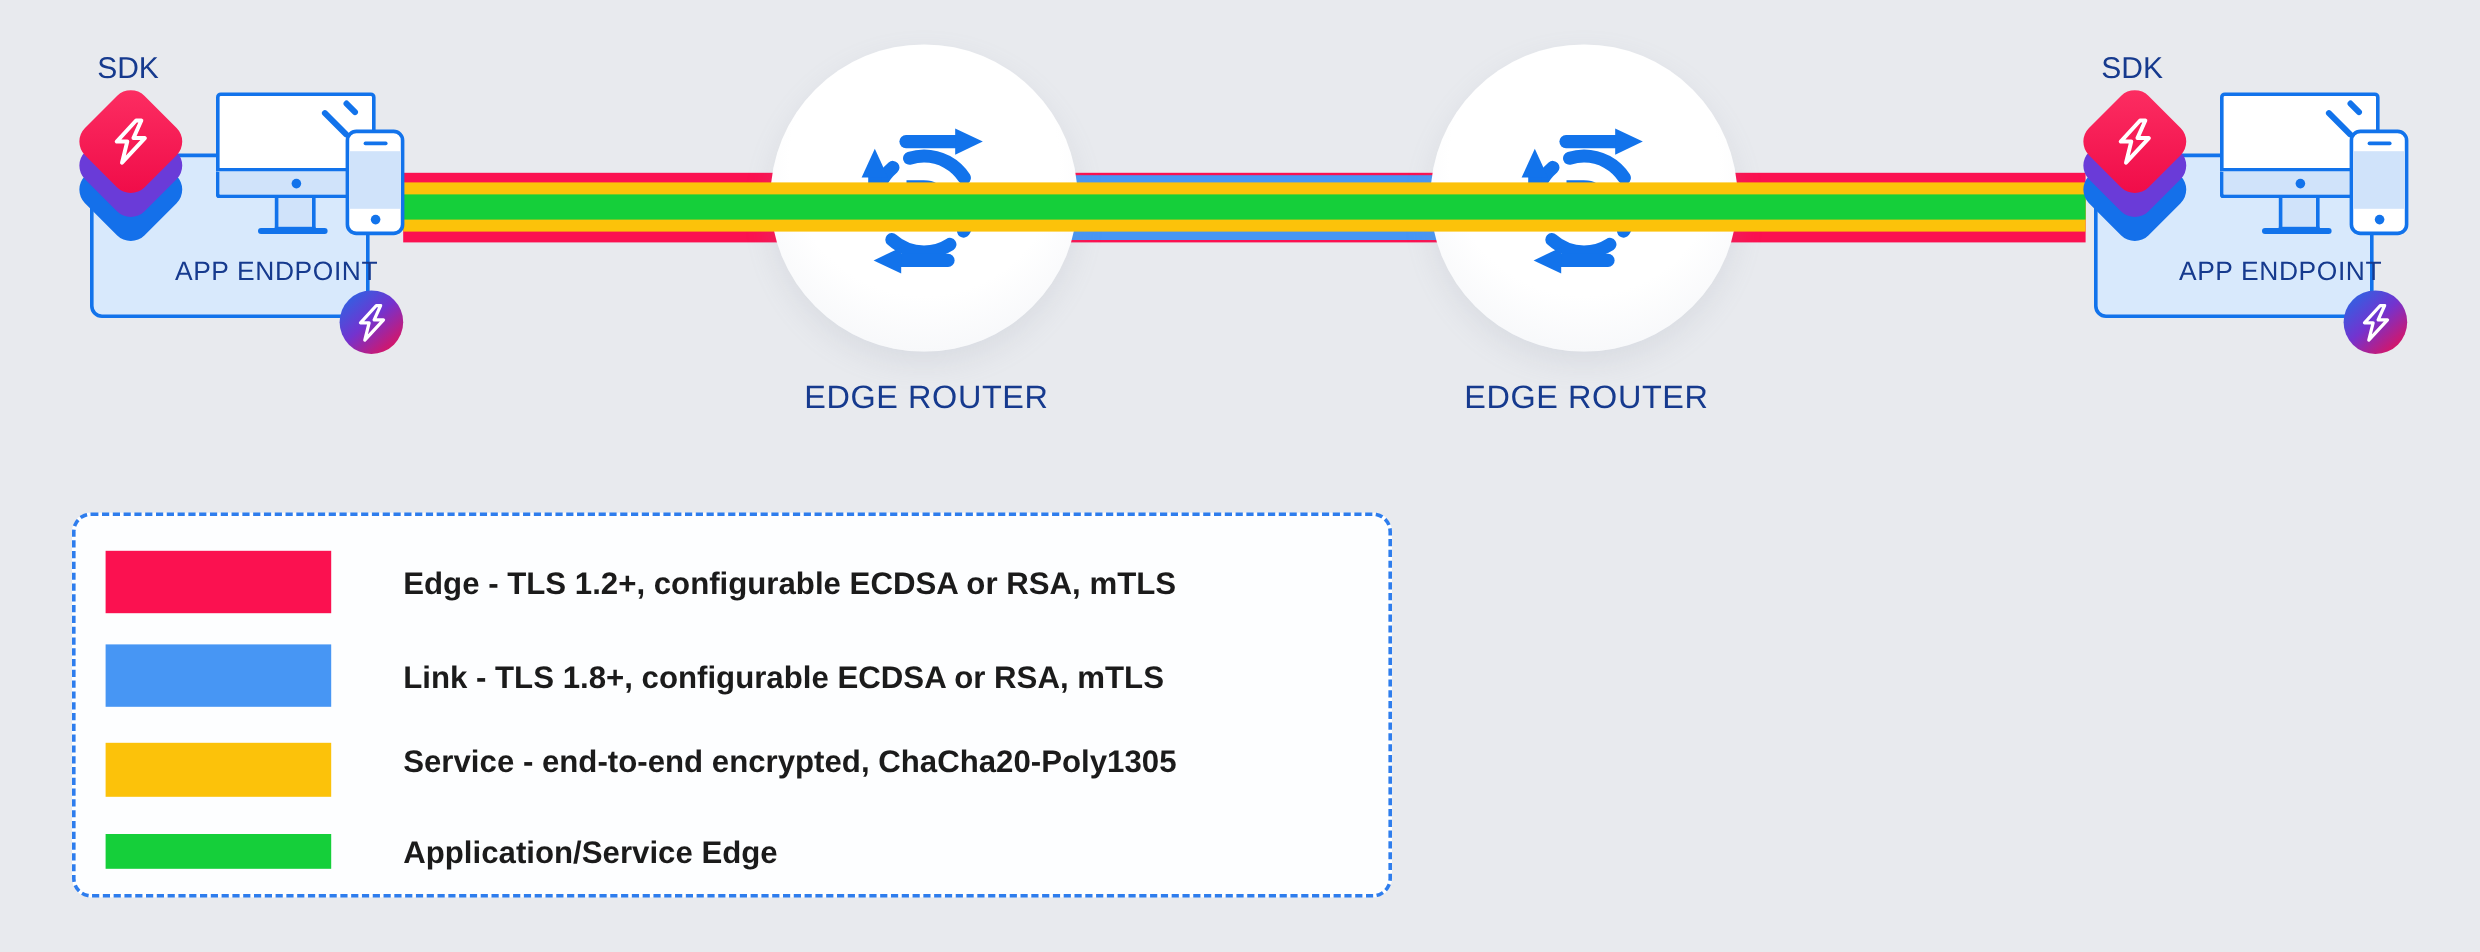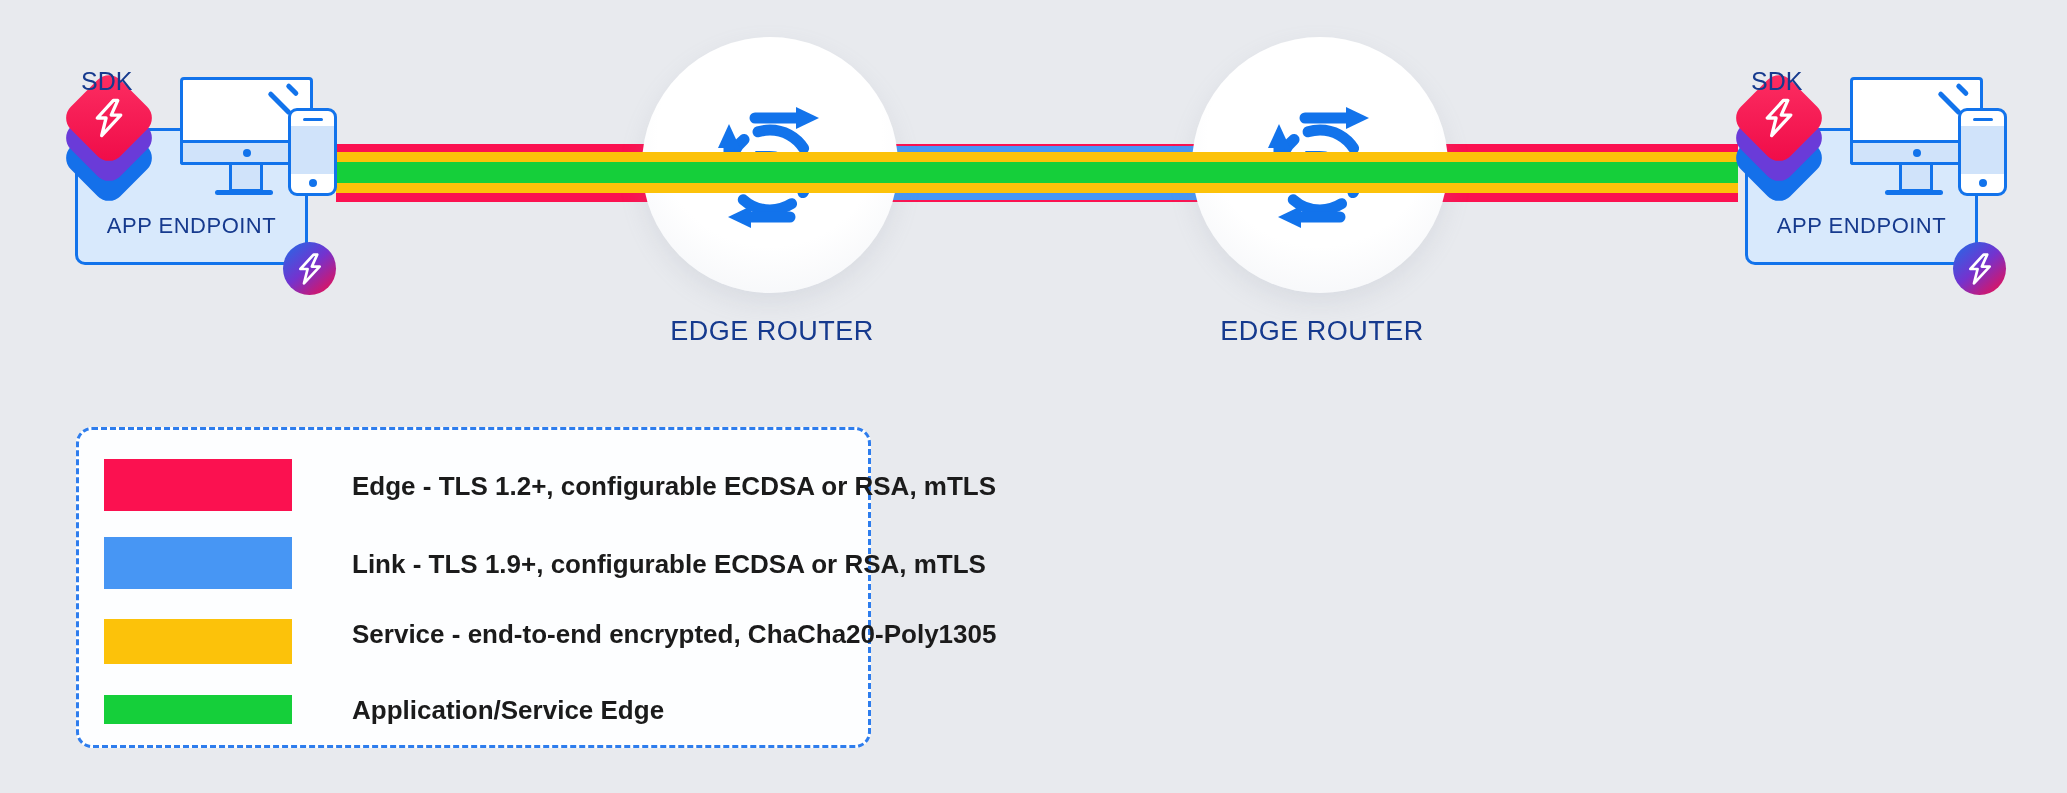--- a/index.html
+++ b/index.html
@@ -23,25 +23,25 @@
   .router-icon.ri-right{left:1245px;}
   .router-label{position:absolute;top:316px;width:300px;text-align:center;
     font-size:27px;color:var(--navy);letter-spacing:.5px;z-index:7;}
   .router-label.rl-left{left:622px;}
   .router-label.rl-right{left:1172px;}
 
   
   .endpoint{position:absolute;top:35px;width:300px;height:290px;z-index:10;}
   .endpoint.ep-left{left:45px;}
   .endpoint.ep-right{left:1715px;}
-  .sdk-label{position:absolute;left:36px;top:8px;font-size:25px;font-weight:500;color:var(--navy);z-index:7;margin-top:24px;}
+  .sdk-label{position:absolute;left:36px;top:8px;font-size:25px;font-weight:500;color:var(--navy);z-index:7;}
   .ep-box{position:absolute;left:30px;top:93px;width:233px;height:137px;box-sizing:border-box;
     background:var(--box_fill);border:3px solid var(--outline_blue);border-radius:10px;z-index:2;}
   .ep-label{position:absolute;left:30px;top:178px;width:233px;text-align:center;
-    font-size:22px;font-weight:500;letter-spacing:.5px;color:var(--navy);z-index:3;}
+    font-size:22px;font-weight:500;letter-spacing:.5px;color:var(--navy);z-index:3;padding-left:39px;}
   
   .monitor{position:absolute;left:0;top:0;z-index:3;}
   .mon-screen{position:absolute;left:135px;top:42px;width:133px;height:66px;box-sizing:border-box;
     background:#fff;border:3px solid var(--outline_blue);border-radius:4px 4px 0 0;}
   .mon-chin{position:absolute;left:135px;top:108px;width:133px;height:22px;box-sizing:border-box;
     background:var(--icon_fill_light);border:3px solid var(--outline_blue);border-top:none;border-radius:0 0 3px 3px;}
   .mon-chin .dot{position:absolute;left:50%;top:50%;width:8px;height:8px;margin:-4px 0 0 -4px;
     border-radius:50%;background:var(--outline_blue);}
   .mon-stand{position:absolute;left:184px;top:130px;width:34px;height:27px;box-sizing:border-box;
     background:var(--icon_fill_light);border:3px solid var(--outline_blue);border-top:none;}
@@ -65,22 +65,22 @@
   .d-purple{top:68px;background:var(--sdk_purple);}
   .d-red{top:48px;background:linear-gradient(135deg,#fd2f63,var(--sdk_red));}
   .d-red .bolt-wrap{position:absolute;left:0;top:0;width:70px;height:70px;display:flex;
     align-items:center;justify-content:center;transform:rotate(-45deg);}
   
   .badge{position:absolute;left:238px;top:207px;width:53px;height:53px;border-radius:50%;
     background:linear-gradient(140deg,#1e6ee8 0%,#7333cf 48%,#ea0f52 95%);
     display:flex;align-items:center;justify-content:center;z-index:6;}
 
   
-  .legend{position:absolute;left:60px;top:427px;width:795px;height:321px;box-sizing:border-box;
-    background:var(--panel_white);border:3px dashed var(--legend_border);border-radius:16px;z-index:9;margin-left:16px;}
+  .legend{position:absolute;left:60px;top:427px;width:1100px;height:321px;box-sizing:border-box;
+    background:var(--panel_white);border:3px dashed var(--legend_border);border-radius:16px;z-index:9;}
   .legend-row{position:absolute;left:25px;}
   .legend-swatch{position:absolute;left:0;width:188px;}
   .legend-text{position:absolute;left:248px;white-space:nowrap;font-size:26px;font-weight:600;
     color:var(--legend_text);}
   .lr1{top:29px;height:52px;} .lr1 .legend-swatch{height:52px;} .lr1 .legend-text{top:12px;}
   .lr2{top:107px;height:52px;} .lr2 .legend-swatch{height:52px;} .lr2 .legend-text{top:12px;}
   .lr3{top:189px;height:45px;} .lr3 .legend-swatch{height:45px;} .lr3 .legend-text{top:0;}
   .lr4{top:265px;height:29px;} .lr4 .legend-swatch{height:29px;} .lr4 .legend-text{top:0px;}
 </style>
 </head>
@@ -203,21 +203,21 @@
     <div class="ep-label">APP ENDPOINT</div>
   </div>
 
   <div class="legend">
     <div class="legend-row lr1">
       <div class="legend-swatch" style="background: rgb(251, 17, 80);"></div>
       <div class="legend-text">Edge - TLS 1.2+, configurable ECDSA or RSA, mTLS</div>
     </div>
     <div class="legend-row lr2">
       <div class="legend-swatch" style="background: rgb(71, 150, 244);"></div>
-      <div class="legend-text">Link - TLS 1.9+, configurable ECDSA or RSA, mTLS</div>
+      <div class="legend-text">Link - TLS 1.8+, configurable ECDSA or RSA, mTLS</div>
     </div>
     <div class="legend-row lr3">
       <div class="legend-swatch" style="background: rgb(252, 194, 10);"></div>
       <div class="legend-text">Service - end-to-end encrypted, ChaCha20-Poly1305</div>
     </div>
     <div class="legend-row lr4">
       <div class="legend-swatch" style="background: rgb(21, 207, 58);"></div>
       <div class="legend-text">Application/Service Edge</div>
     </div>
   </div>

